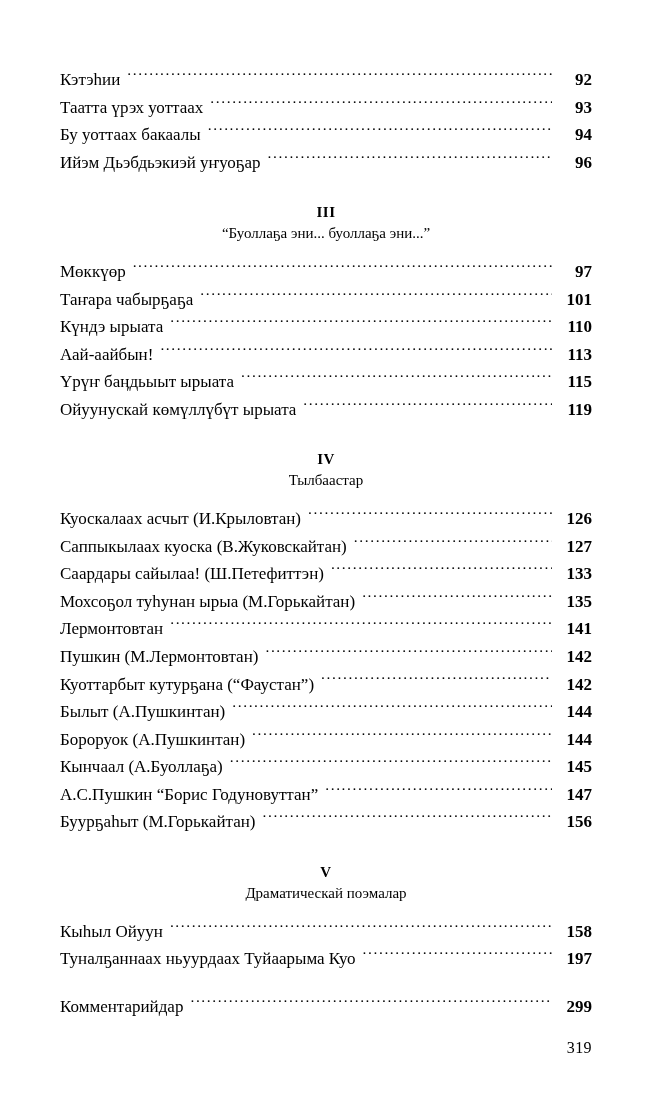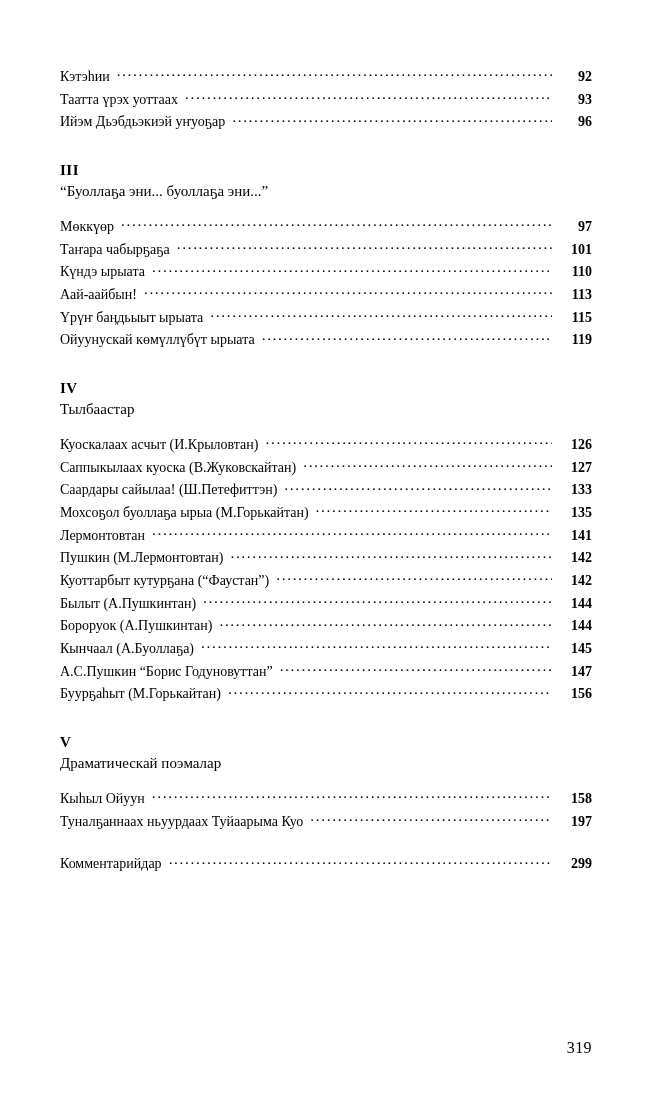--- a/index.html
+++ b/index.html
@@ -22,22 +22,22 @@
     height: 1093px;
     box-sizing: border-box;
     padding: 60px 60px 0 60px;
   }
   .toc-block {
     margin: 0;
     padding: 0;
   }
   .entry {
     display: flex;
-    align-items: center;
-    font-size: 14px;
+    align-items: flex-start;
+    font-size: 17px;
     line-height: 1.62;
     white-space: nowrap;
   }
   .entry .title {
     flex: 0 0 auto;
     padding-right: 5px;
   }
   .entry .leader {
     flex: 1 1 auto;
     overflow: hidden;
@@ -58,21 +58,21 @@
   .entry .page-num {
     flex: 0 0 auto;
     width: 34px;
     text-align: right;
     font-weight: bold;
     padding-left: 4px;
     font-family: Liberation Serif, serif;
   }
 
   .section-head {
-    text-align: left;
+    text-align: center;
     margin-top: 28px;
     margin-bottom: 16px;
   }
   .section-head .numeral {
     font-weight: bold;
     font-size: 15px;
     letter-spacing: 0.5px;
     margin-bottom: 4px;
   }
   .section-head .subtitle {
@@ -101,20 +101,25 @@
       <span class="title">Кэтэһии</span>
       <span class="leader"></span>
       <span class="page-num">92</span>
     </div>
     <div class="entry">
       <span class="title">Таатта үрэх уоттаах</span>
       <span class="leader"></span>
       <span class="page-num">93</span>
     </div>
     <div class="entry">
+      <span class="title">Бу уоттаах бакаалы</span>
+      <span class="leader"></span>
+      <span class="page-num">94</span>
+    </div>
+    <div class="entry">
       <span class="title">Ийэм Дьэбдьэкиэй уҥуоҕар</span>
       <span class="leader"></span>
       <span class="page-num">96</span>
     </div>
   </div>
 
   <div class="section-head">
     <div class="numeral">III</div>
     <div class="subtitle">“Буоллаҕа эни... буоллаҕа эни...”</div>
   </div>
@@ -167,21 +172,21 @@
       <span class="title">Саппыкылаах куоска (В.Жуковскайтан)</span>
       <span class="leader"></span>
       <span class="page-num">127</span>
     </div>
     <div class="entry">
       <span class="title">Саардары сайылаа! (Ш.Петефиттэн)</span>
       <span class="leader"></span>
       <span class="page-num">133</span>
     </div>
     <div class="entry">
-      <span class="title">Мохсоҕол буоллаҕа ырыа (М.Горькайтан)</span>
+      <span class="title">Мохсоҕол туһунан ырыа (М.Горькайтан)</span>
       <span class="leader"></span>
       <span class="page-num">135</span>
     </div>
     <div class="entry">
       <span class="title">Лермонтовтан</span>
       <span class="leader"></span>
       <span class="page-num">141</span>
     </div>
     <div class="entry">
       <span class="title">Пушкин (М.Лермонтовтан)</span>

